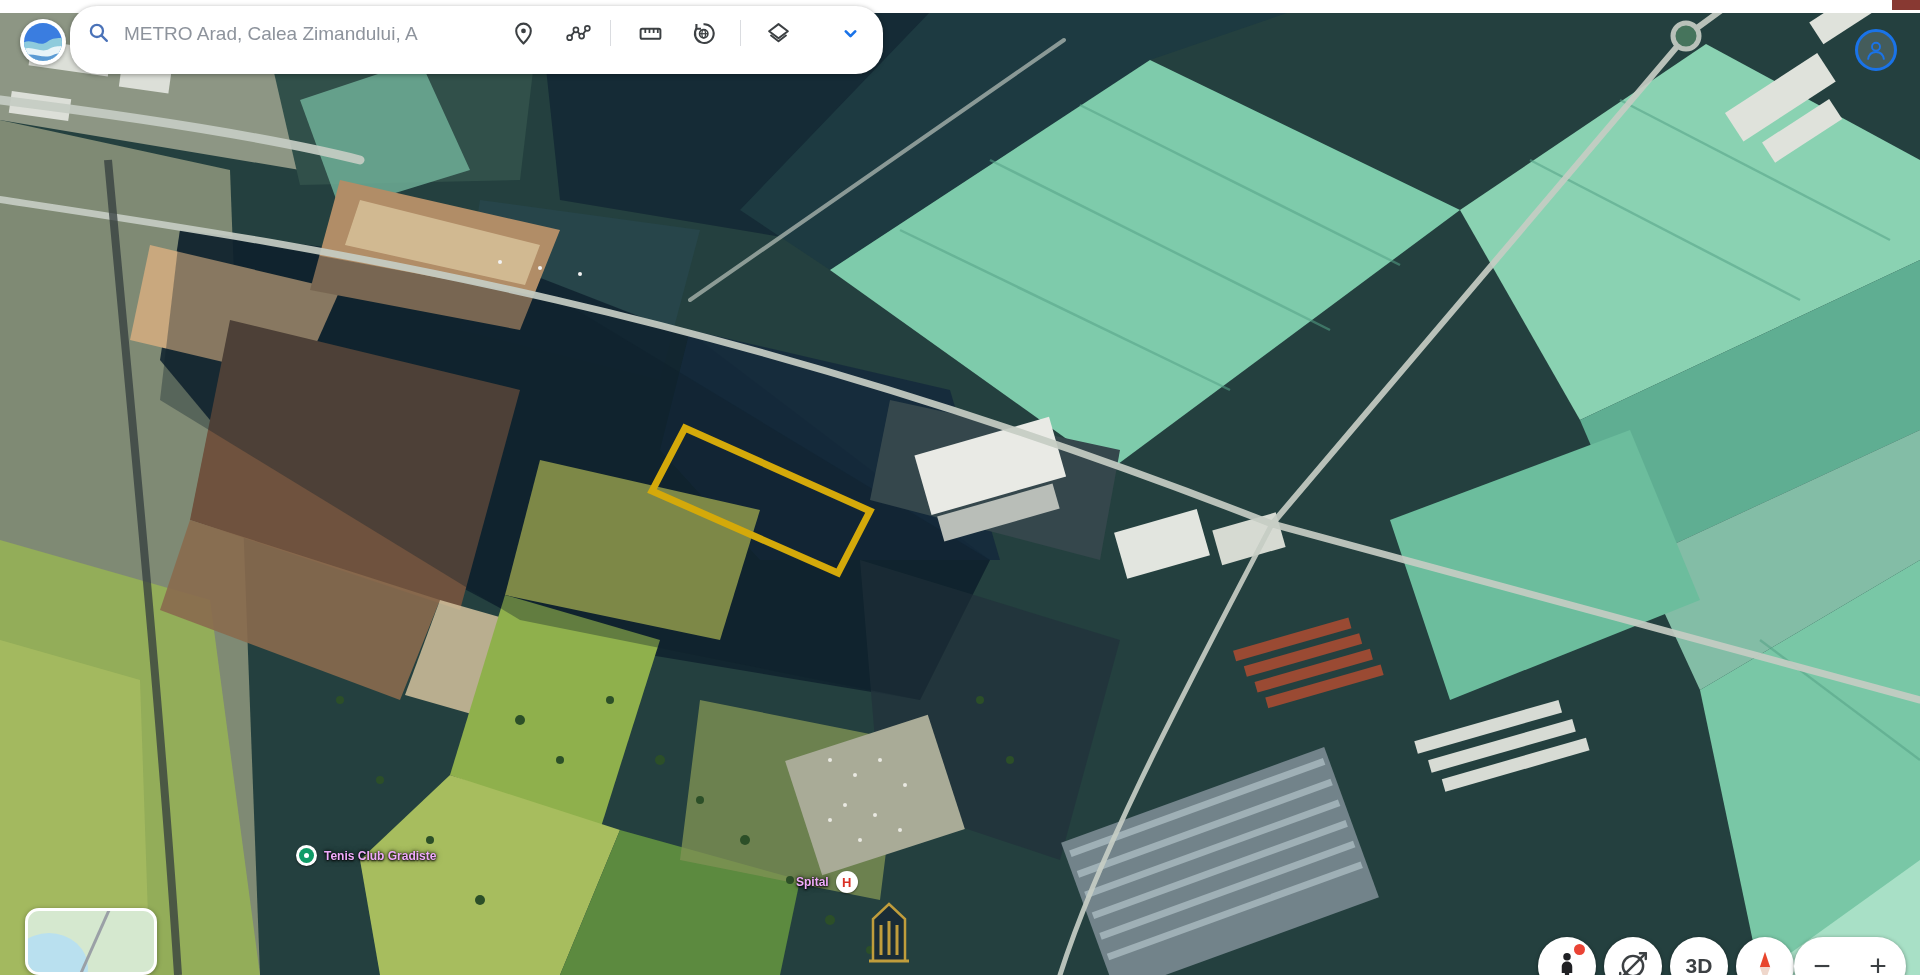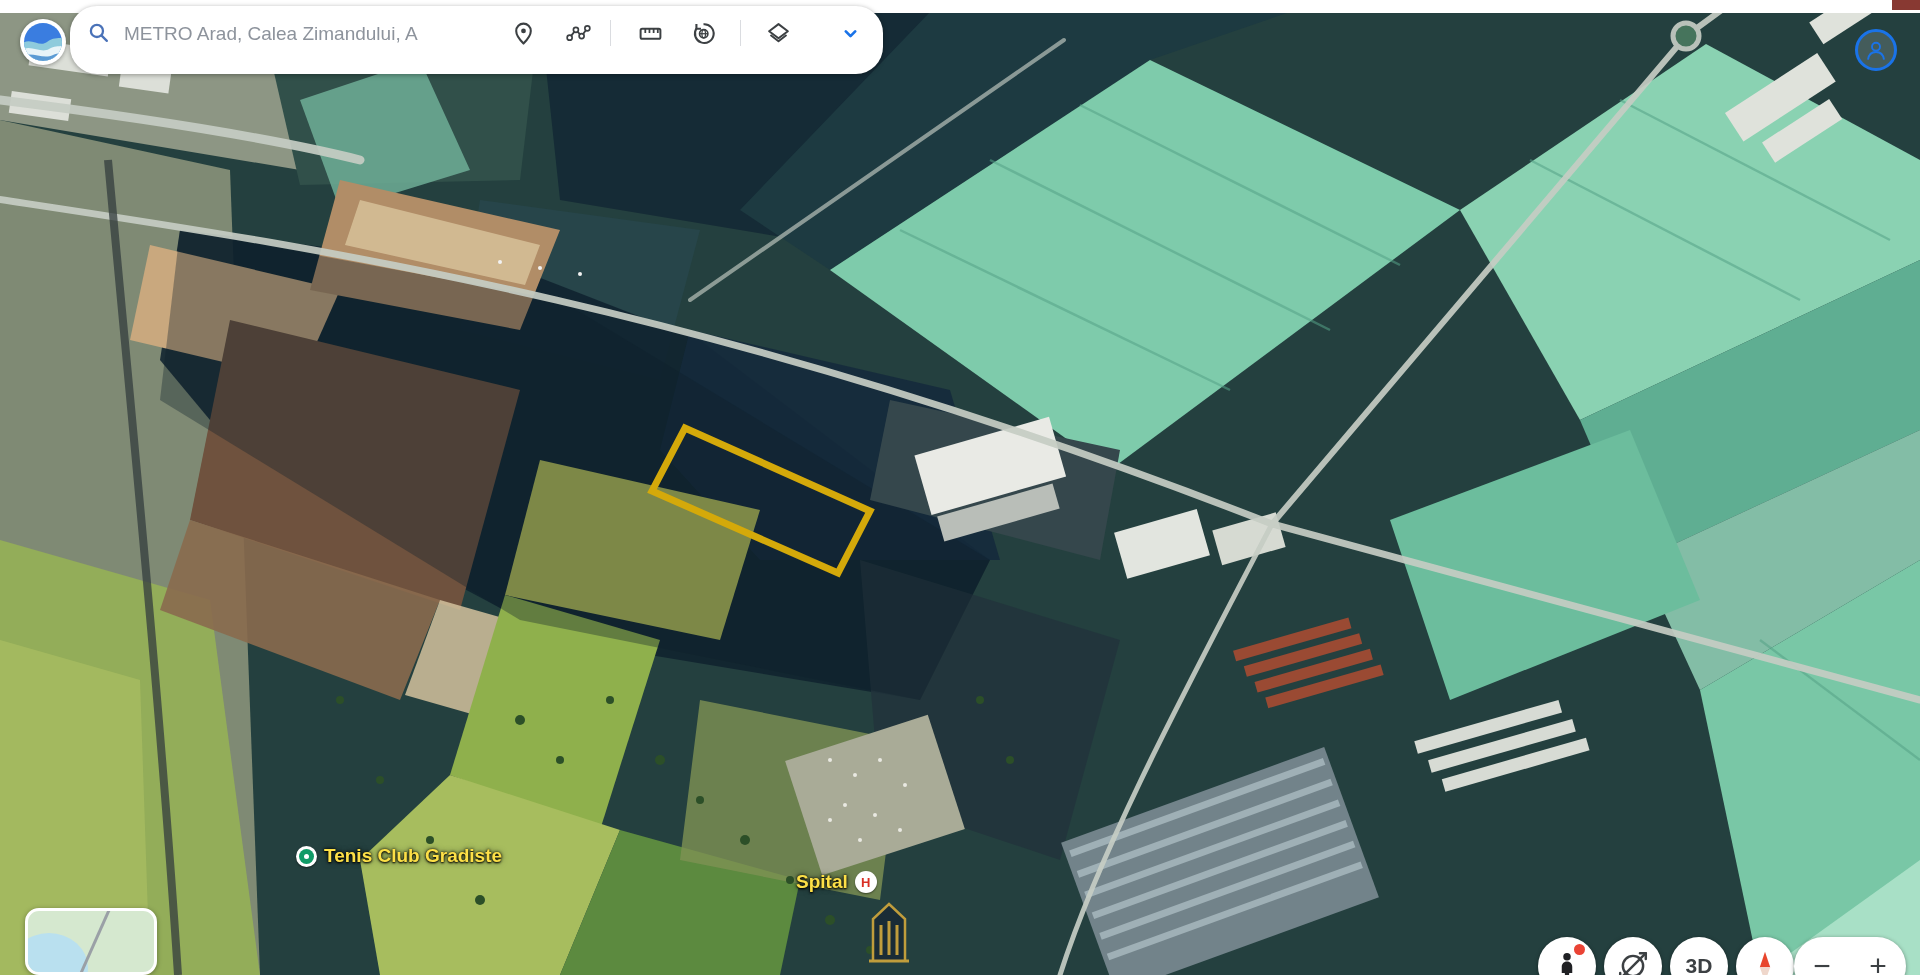--- a/index.html
+++ b/index.html
@@ -33,21 +33,21 @@
   .vdiv{position:absolute;top:14px;width:1px;height:26px;background:#dadce0;}
 
   
   .avatar-btn{position:absolute;left:1855px;top:29px;width:42px;height:42px;border-radius:50%;
     border:3px solid #1a73e8;background:rgba(255,255,255,.15);box-sizing:border-box;
     display:flex;align-items:center;justify-content:center;}
   .avatar-btn svg{width:30px;height:30px;}
 
   
   .poi{position:absolute;display:flex;align-items:center;gap:7px;}
-  .poi .ptxt{color:#fde047;font-size:19px;font-weight:bold;
+  .poi .ptxt{color:#f0abfc;font-size:12px;font-weight:bold;
     text-shadow:0 0 3px rgba(0,0,0,.95),0 1px 2px rgba(0,0,0,.9),0 0 6px rgba(0,0,0,.6);}
   .pin-tennis{width:21px;height:21px;border-radius:50%;background:#fff;box-shadow:0 1px 2px rgba(0,0,0,.5);
     display:flex;align-items:center;justify-content:center;}
   .pin-tennis .inner{width:15px;height:15px;border-radius:50%;background:#109b67;
     display:flex;align-items:center;justify-content:center;}
   .pin-tennis .dot{width:5px;height:5px;border-radius:50%;background:#fff;}
   .pin-hospital{width:22px;height:22px;border-radius:50%;background:#fff;box-shadow:0 1px 2px rgba(0,0,0,.5);
     display:flex;align-items:center;justify-content:center;font-size:13px;font-weight:bold;color:#d93025;}
 
   

